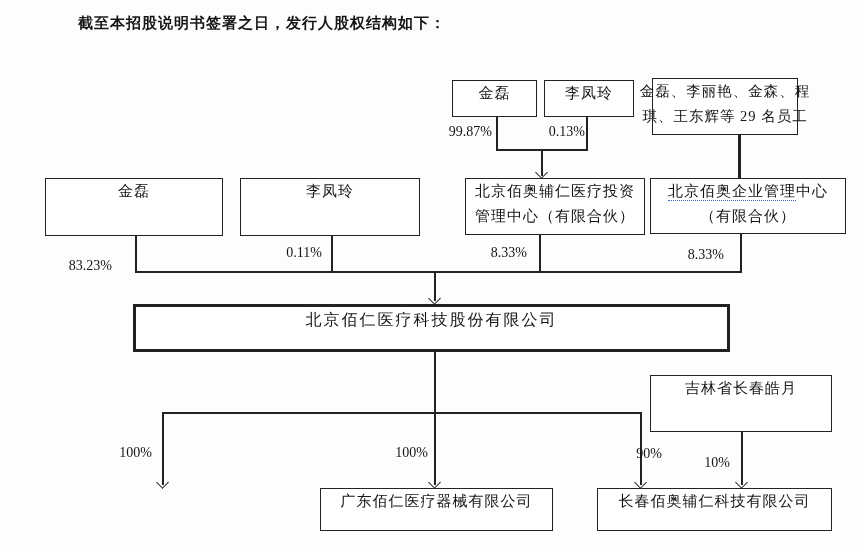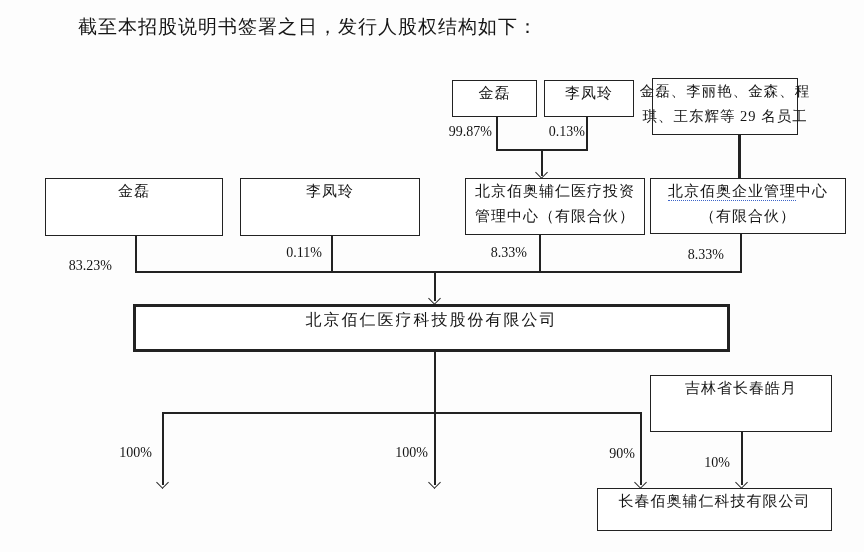--- a/index.html
+++ b/index.html
@@ -1,21 +1,21 @@
 <!DOCTYPE html>
 <html><head>
 <meta charset="utf-8">
 <style>
   html,body{margin:0;padding:0;background:#ffffff;}
   #stage{
     position:relative;width:864px;height:552px;background:#fdfdfd;overflow:hidden;
     font-family:"Liberation Serif","DejaVu Serif",serif;color:#151515;
   }
   .title{
-    position:absolute;left:78px;top:14px;font-size:19px;font-weight:normal;
+    position:absolute;left:78px;top:14px;font-size:15px;font-weight:bold;
     letter-spacing:1px;white-space:nowrap;
   }
   .box{
     position:absolute;box-sizing:border-box;background:#fff;border:1.6px solid #222;
     display:flex;flex-direction:column;align-items:center;justify-content:flex-start;
     text-align:center;font-size:15px;line-height:25px;letter-spacing:1px;white-space:nowrap;
   }
   .box.thick{border-width:3px;font-size:16px;letter-spacing:2px;}
   .vline,.hline{position:absolute;background:#222;}
   .vline{width:1.6px;}
@@ -103,20 +103,23 @@
   <div class="chev" style="left:430px;top:478px;"></div>
 
   <div class="vline" style="left:640px;top:412px;height:73px;"></div>
   <div class="chev" style="left:636px;top:478px;"></div>
 
   <div class="vline" style="left:741px;top:432px;height:53px;"></div>
   <div class="chev" style="left:737px;top:478px;"></div>
 
   <div class="pct" style="left:107px;top:445px;width:45px;">100%</div>
   <div class="pct" style="left:383px;top:445px;width:45px;">100%</div>
-  <div class="pct" style="left:595px;top:446px;width:40px;">90%</div>
+  <div class="pct" style="left:622px;top:446px;width:40px;">90%</div>
   <div class="pct" style="left:690px;top:455px;width:40px;">10%</div>
 
+  <div class="box" style="left:320px;top:488px;width:233px;height:43px;">
+    <span>广东佰仁医疗器械有限公司</span>
+  </div>
   <div class="box" style="left:597px;top:488px;width:235px;height:43px;">
     <span>长春佰奥辅仁科技有限公司</span>
   </div>
 
 </div>
 
 </body></html>

